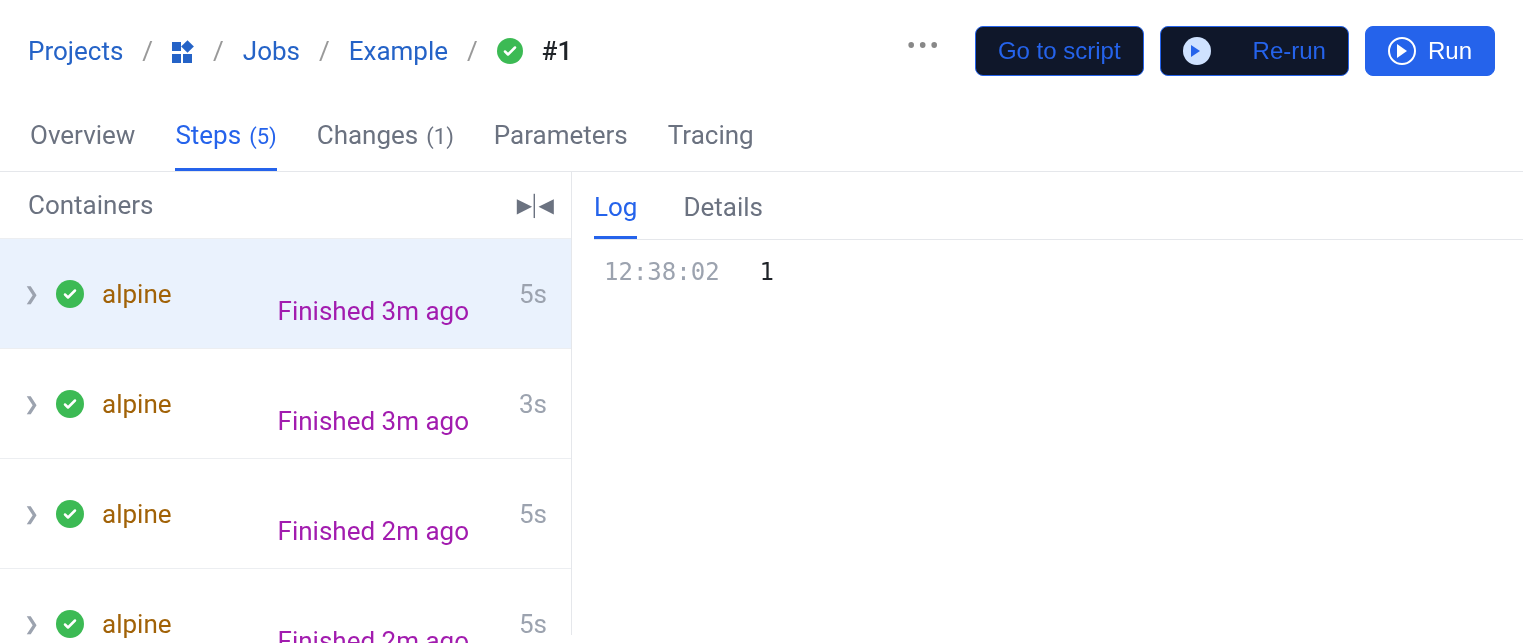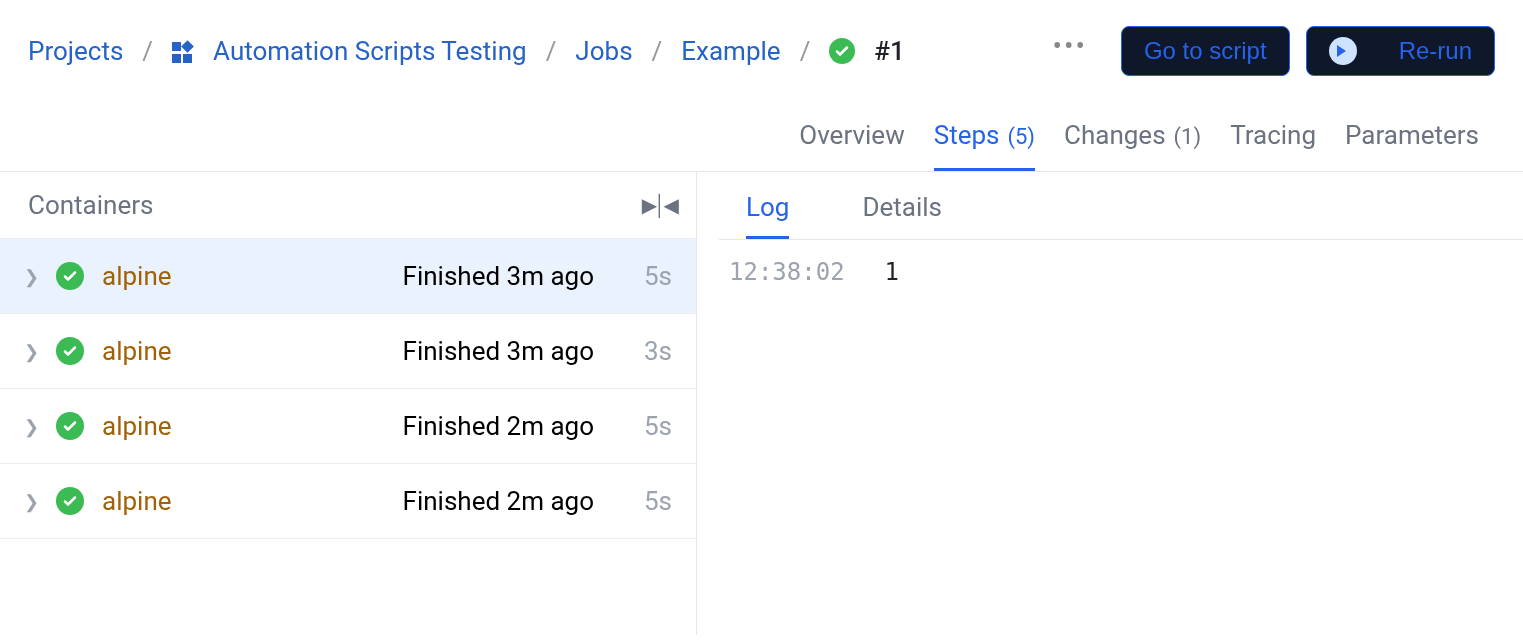--- a/index.html
+++ b/index.html
@@ -84,44 +84,43 @@
 .hbtn.primary .tri-white{
   width:0;height:0;border-left:10px solid #fff;border-top:7px solid transparent;border-bottom:7px solid transparent;
 }
 .hbtn.primary .circ{
   width:28px;height:28px;border-radius:50%;border:2.5px solid #fff;display:inline-flex;align-items:center;justify-content:center;
 }
 
 
 .tabs {
   display:flex;
-  gap:29px;
+  gap:40px;
   padding: 44px 44px 0 30px;
   border-bottom:1px solid #e5e7eb;
   font-size:26px;
-  justify-content:flex-end;
 }
 .tab {
   color:#6b7280;
   padding-bottom:18px;
   cursor:pointer;
   display:flex;
   gap:8px;
   align-items:baseline;
 }
 .tab.active{
   color:#2563eb;
   border-bottom:3px solid #2563eb;
 }
 .tab .count{ font-size:22px; }
 
 
 .main{ display:flex; height:calc(643px - 180px); }
 .left{
-  width:697px;
+  width:572px;
   border-right:1px solid #e5e7eb;
 }
 .right{ flex:1; padding:0 0 0 22px; }
 
 .containers-head{
   display:flex; align-items:center; justify-content:space-between;
   padding:18px 20px 18px 28px;
   font-size:26px; color:#6b7280;
 }
 .collapse-icon{ color:#6b7280; font-size:20px; letter-spacing:-3px; cursor:pointer;}
@@ -135,30 +134,30 @@
   cursor:pointer;
 }
 .row.selected{ background:#eaf2fd; }
 .row .chev{ color:#9ca3af; font-size:18px; width:14px; }
 .row .check{
   width:28px;height:28px;border-radius:50%;background:#3cba54;
   display:flex;align-items:center;justify-content:center;flex-shrink:0;
 }
 .row .check svg{width:16px;height:16px;}
 .row .name{ flex:1; color:#a16207; }
-.row .fin{ color:#000000; }
+.row .fin{ color:#a21caf;margin-top:35px; }
 .row .dur{ color:#9ca3af; margin-left:32px; }
 
 
 .subtabs{
   display:flex; gap:46px; padding:20px 0 0 0;
   border-bottom:1px solid #e5e7eb;
   font-size:26px;
 }
-.subtab{ color:#6b7280; padding-bottom:14px; cursor:pointer;margin-left:27px;}
+.subtab{ color:#6b7280; padding-bottom:14px; cursor:pointer;}
 .subtab.active{ color:#2563eb; border-bottom:3px solid #2563eb; }
 
 .log-controls{
   display:flex; align-items:center; padding:26px 18px 8px 10px; gap:30px;
 }
 .disp{
   font-size:25px; line-height:1.45; color:#1f2328; flex:0 0 auto; max-width:320px;
 }
 .disp a{ color:#2563c7; text-decoration:none; }
 .spacer{ flex:1; }
@@ -189,53 +188,58 @@
 <div class="header">
   <div class="breadcrumb">
     <a href="#">Projects</a>
     <span class="bc-sep">/</span>
     <span class="bc-icon">
         <span></span>
         <span></span>
         <span></span>
         <span></span>
       </span>
-    <a href="#">Automation Scripts Testing</a>
     <span class="bc-sep">/</span>
     <a href="#">Jobs</a>
     <span class="bc-sep">/</span>
     <a href="#">Example</a>
     <span class="bc-sep">/</span>
     <span class="status-check">
       <svg viewBox="0 0 16 16">
           <path d="M3 8.5l3 3 7-7" stroke="#fff" stroke-width="2.5" fill="none" stroke-linecap="round" stroke-linejoin="round"></path>
         </svg>
     </span>
     <span class="bc-run">#1</span>
   </div>
   <span class="more-dots">•••</span>
   <button class="hbtn">Go to script</button>
   <button class="hbtn play-circle">
     <span class="tri"></span>
     <span style="margin-left:30px;">Re-run</span>
   </button>
+  <button class="hbtn primary">
+    <span class="circ">
+        <span class="tri-white"></span>
+      </span>
+    <span>Run</span>
+  </button>
 </div>
 
 <div class="tabs">
   <div class="tab">Overview</div>
   <div class="tab active">
     <span>Steps</span>
     <span class="count">(5)</span>
   </div>
   <div class="tab">
     <span>Changes</span>
     <span class="count">(1)</span>
   </div>
+  <div class="tab">Parameters</div>
   <div class="tab">Tracing</div>
-  <div class="tab">Parameters</div>
 </div>
 
 <div class="main">
   <div class="left">
     <div class="containers-head">
       <span>Containers</span>
       <span class="collapse-icon">▶│◀</span>
     </div>
     <div class="row selected">
       <span class="chev">❯</span>

